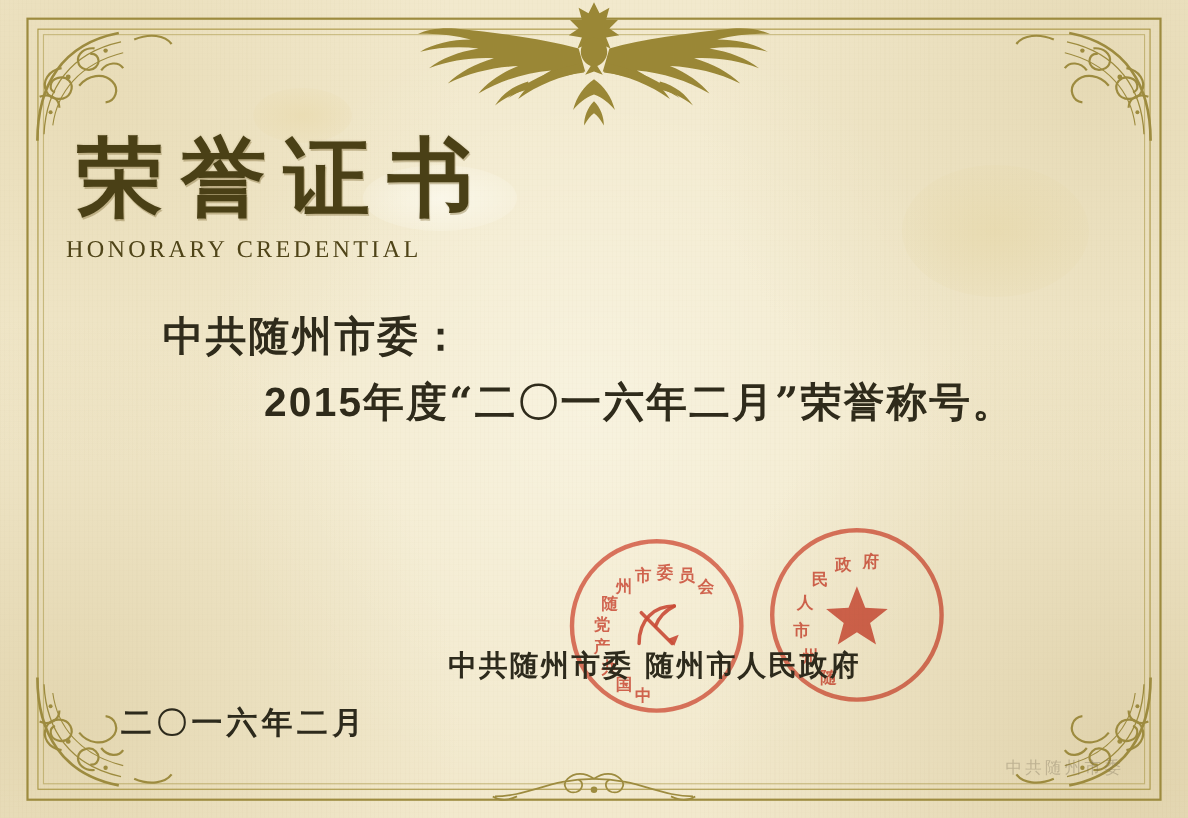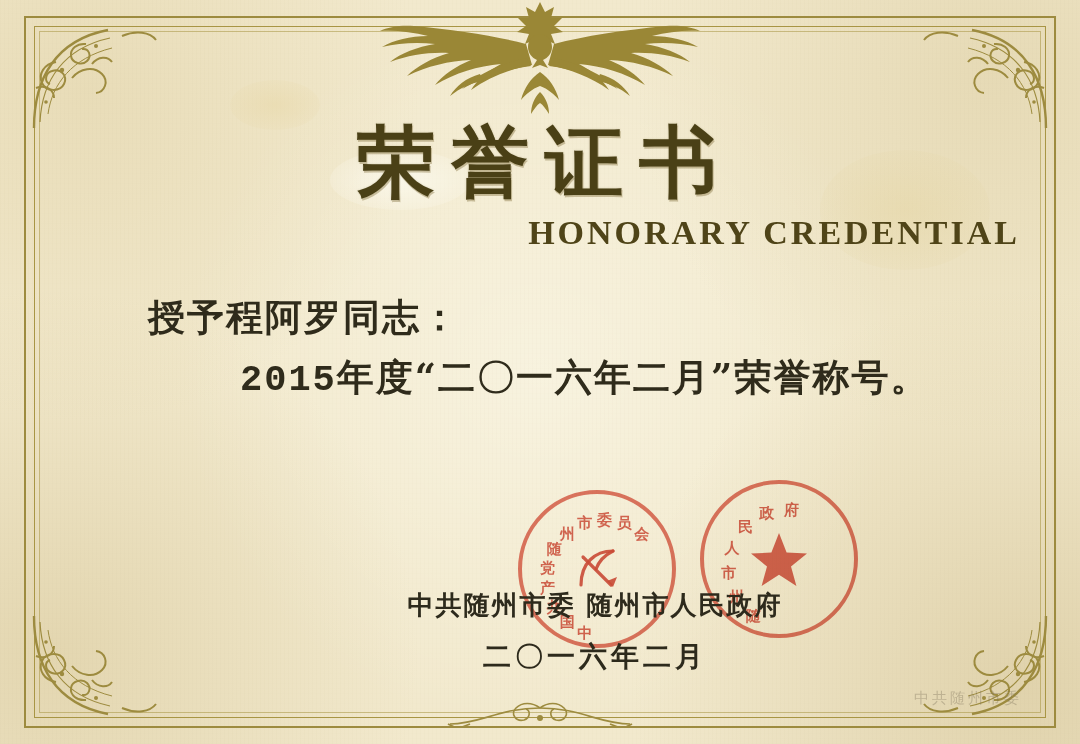--- a/index.html
+++ b/index.html
@@ -96,56 +96,55 @@
     color: #9d8b3f;
   }
   .bottom-orn svg { width: 100%; height: 100%; display: block; }
 
   
   .content {
     position: absolute;
     left: 60px; right: 60px; top: 120px;
   }
   .title-cn {
-    text-align: center;
     font-family: "DejaVu Serif", serif;
     font-size: 78px;
     font-weight: 700;
     letter-spacing: 16px;
     color: #4a4016;
     text-shadow: 1px 2px 0 rgba(120,100,45,0.35), 0 0 2px rgba(90,75,30,0.25);
     line-height: 1.08;
     margin-left: 10px;
   }
   .title-en {
-    text-align: right;
+    text-align: left;
     font-family: "Liberation Serif", serif;
-    font-size: 34px;
-    font-weight: 700;
+    font-size: 22px;
+    font-weight: 400;
     letter-spacing: 3px;
     color: #4f4418;
     margin-top: 10px;
   }
 
   .body-text {
     margin-top: 36px;
     color: #2f2b1b;
     font-family: "DejaVu Serif", serif;
   }
   .line {
     font-size: 37px;
     line-height: 1.62;
     font-weight: 700;
     letter-spacing: 2px;
     white-space: nowrap;
   }
   .line.l1 { padding-left: 88px; }
   .line.l2 { padding-left: 180px; font-weight: 600; }
   .line.l3 { padding-left: 88px; }
-  .year { font-family: Liberation Mono, monospace; font-weight: 700; }
+  .year { font-family: Liberation Sans, sans-serif; font-weight: 700; }
 
   
   .sign-area {
     position: absolute;
     left: 0; right: 0;
     top: 470px;
     height: 220px;
   }
   .seal {
     position: absolute;
@@ -190,21 +189,20 @@
     font-weight: 700;
     letter-spacing: 2px;
     color: #2d2a1c;
     font-family: "DejaVu Serif", serif;
     padding-left: 110px;
   }
   .date-line {
     position: absolute;
     left: 0; right: 0;
     top: 168px;
-    text-align: center;
     font-size: 28px;
     font-weight: 700;
     letter-spacing: 4px;
     color: #2d2a1c;
     font-family: "DejaVu Serif", serif;
     padding-left: 110px;
   }
 
   .watermark {
     position: absolute;
@@ -333,21 +331,21 @@
       <path d="M40 26 c-8 4 -16 4 -22 0"></path>
       <path d="M180 26 c8 4 16 4 22 0"></path>
     </svg>
   </div>
 
   <div class="content">
     <div class="title-cn">荣誉证书</div>
     <div class="title-en">HONORARY CREDENTIAL</div>
 
     <div class="body-text">
-      <div class="line l1">授予程阿罗同志：</div>
+      <div class="line l1">中共随州市委：</div>
       <div class="line l2">
         <span class="year">2015</span><span>年度“二〇一六年二月”荣誉称号。</span>
       </div>
     </div>
   </div>
 
   <div class="sign-area">
 
     <div class="seal seal-left">
       <div class="ring-text">

